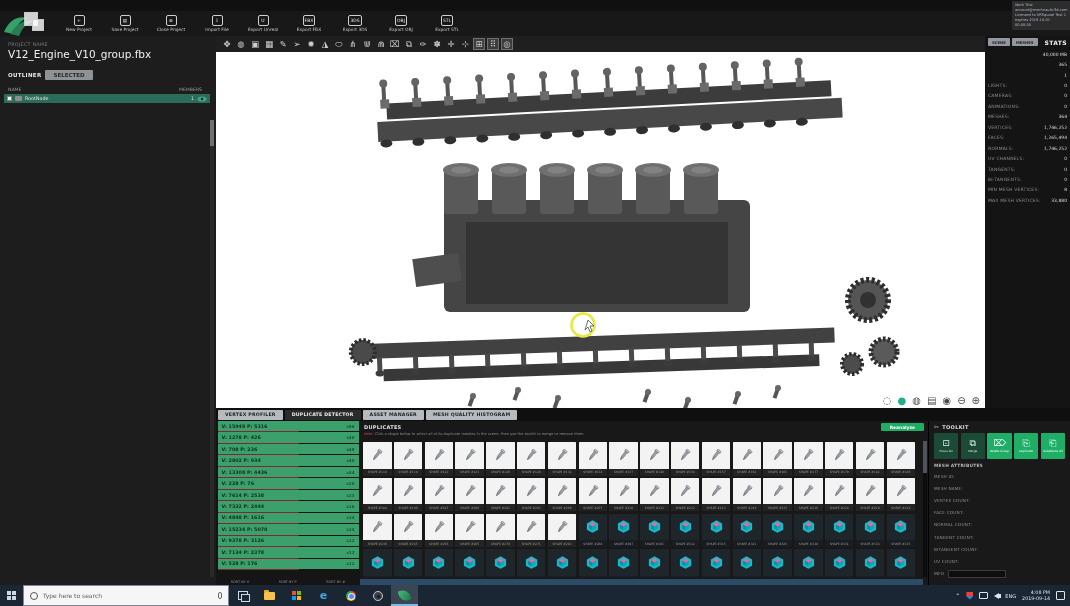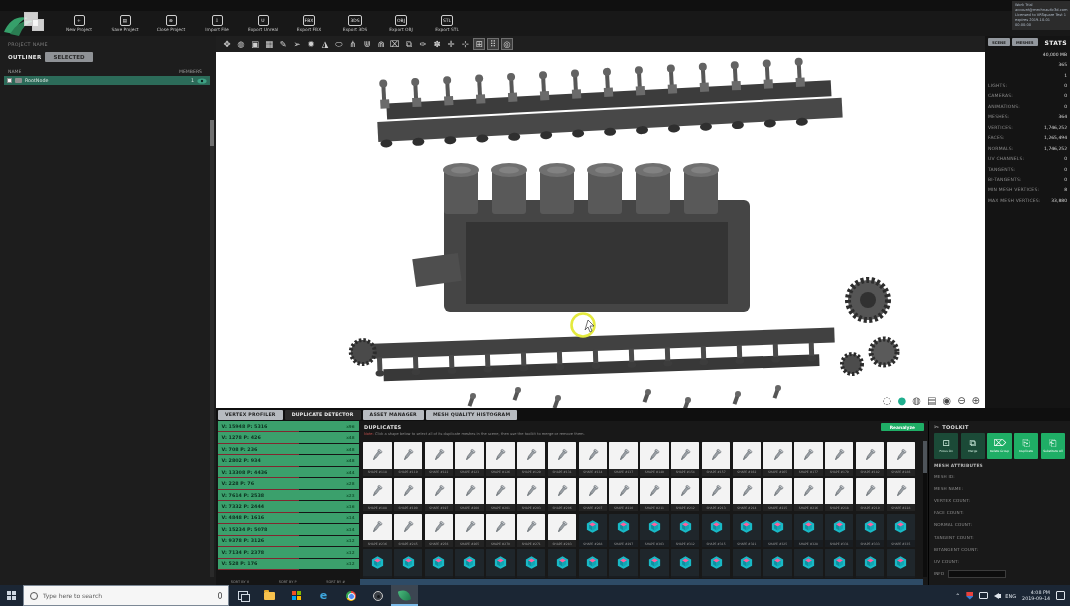--- a/index.html
+++ b/index.html
@@ -183,20 +183,21 @@
     <svg width="52" height="26" viewBox="0 0 52 26">
       <path d="M2 20 Q10 2 26 6 Q16 8 12 22 Z" fill="#36a06a"></path>
       <path d="M8 22 Q18 6 32 9 Q22 11 17 24 Z" fill="#2a7d52"></path>
     </svg>
     <div class="cursor-blob" style="left:22px;top:0;width:14px;height:14px;"></div>
     <div class="cursor-blob" style="left:30px;top:7px;width:12px;height:12px;"></div>
   </div>
 
   <div class="left-panel">
     <div class="proj-label">PROJECT NAME</div>
+    <div class="proj-name">V12_Engine_V10_group.fbx</div>
     <div class="lp-tabs">
       <span class="lp-tab-active">OUTLINER</span>
       <span class="lp-tab">SELECTED</span>
     </div>
     <div class="lp-head">
       <span>NAME</span>
       <span>MEMBERS</span>
     </div>
     <div class="lp-row">
       <span class="chk"></span>

